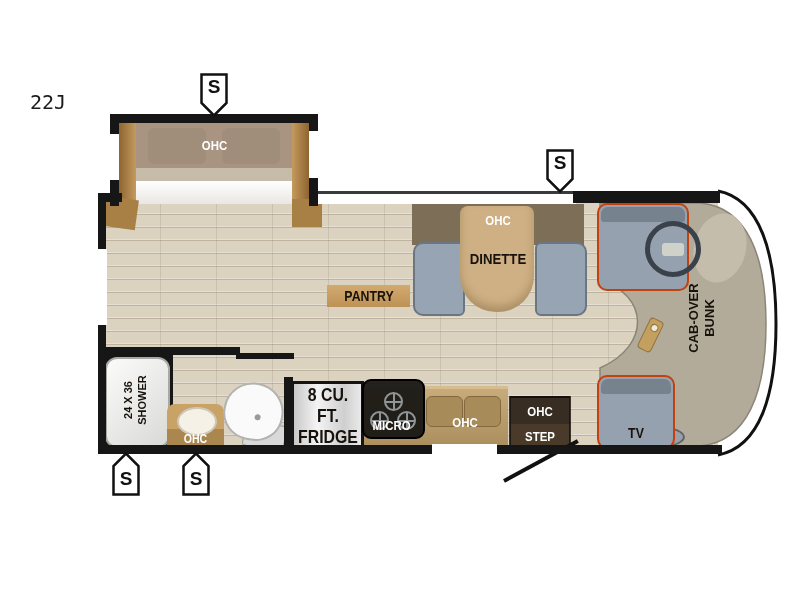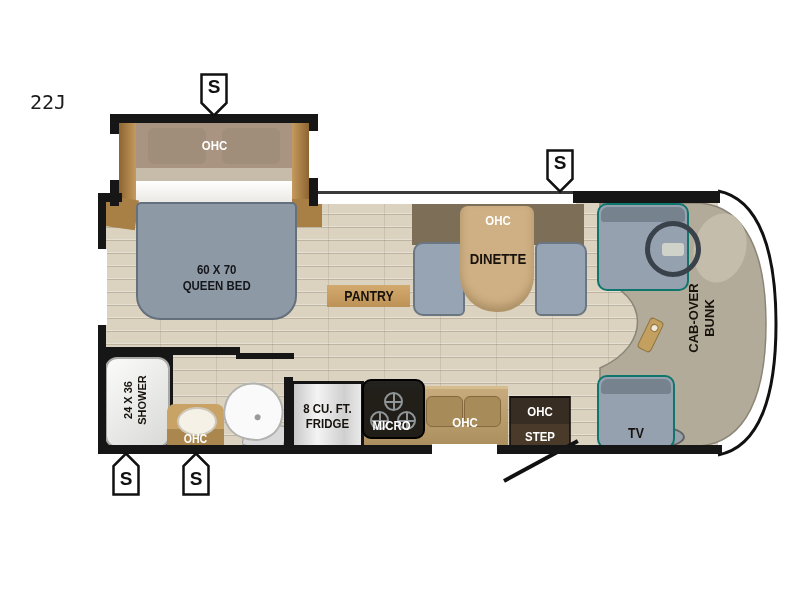--- a/index.html
+++ b/index.html
@@ -70,36 +70,36 @@
   .din-band{left:412px;top:204px;width:172px;height:41px;background:#7d6e58;}
   .bench-l{left:413px;top:242px;width:48px;height:70px;background:#97a4b3;border:2px solid #6b7683;border-radius:10px 6px 6px 10px;}
   .bench-r{left:535px;top:242px;width:48px;height:70px;background:#97a4b3;border:2px solid #6b7683;border-radius:6px 10px 10px 6px;}
   .din-table{left:460px;top:206px;width:74px;height:106px;background:#cfb084;border-radius:8px 8px 36px 36px;
              box-shadow:inset 0 -6px 8px rgba(110,85,45,.35);}
   .din-ohc{left:448px;top:213px;width:100px;color:#fff;font-size:13px;}
   .din-lbl{left:438px;top:250px;width:120px;color:#17120c;font-size:15px;}
   
   .counter{left:352px;top:386px;width:156px;height:62px;background:linear-gradient(180deg,#c7ab7c,#a98c5c);
            border-top:3px solid #d6bd8e;}
-  .fridge{left:291px;top:381px;width:67px;height:65px;border:3px solid #141414;color:#17120c;font-size:13px;line-height:1.15;
+  .fridge{left:291px;top:381px;width:67px;height:65px;border:3px solid #141414;color:#17120c;font-size:18px;line-height:1.15;
           background:linear-gradient(90deg,#c9c9c9,#f4f4f4 35%,#cfcfcf 75%,#e9e9e9);}
   .stove{left:362px;top:379px;width:59px;height:56px;background:rgba(22,20,18,.93);border:2px solid #000;border-radius:9px;}
   .burner{position:absolute;width:15px;height:15px;border:2px solid #8f9496;border-radius:50%;
           background:linear-gradient(#8f9496,#8f9496) center/2px 100% no-repeat,
                      linear-gradient(#8f9496,#8f9496) center/100% 2px no-repeat;}
   .micro-lbl{left:362px;top:418px;width:59px;color:#fff;font-size:13px;}
   .basin{position:absolute;top:7px;width:35px;height:29px;background:#a78c5a;border:1px solid #85683c;border-radius:6px;}
   .sink-ohc{left:435px;top:415px;width:60px;color:#fff;font-size:13px;}
   .step{left:505px;top:396px;width:66px;height:52px;border:2px solid #15100c;color:#fff;font-size:13px;line-height:25px;
         background:linear-gradient(180deg,#372d23 0 50%,#4a3a2a 50% 100%);}
   .door-line{left:504px;top:479px;width:84px;height:4px;background:#111;
              transform:rotate(-28.5deg);transform-origin:left center;}
   
   .arch{left:694px;top:213px;width:52px;height:70px;background:#c4bdac;border-radius:26px/35px;transform:rotate(14deg);}
-  .seat{background:#96a1af;border:2px solid #0f766e;border-radius:10px;}
+  .seat{background:#96a1af;border:2px solid #c2410c;border-radius:10px;}
   .seat-back{position:absolute;left:2px;top:2px;right:2px;height:15px;background:#77828f;border-radius:7px 7px 3px 3px;}
   .driver{left:597px;top:203px;width:88px;height:84px;}
   .tvseat{left:597px;top:375px;width:74px;height:70px;}
   .tv-lbl{position:absolute;left:0;bottom:6px;width:100%;color:#17120c;font-size:14px;text-align:center;}
   .wheel{left:645px;top:221px;width:46px;height:46px;border:5px solid #39414b;border-radius:50%;}
   .hub{position:absolute;left:12px;top:17px;width:22px;height:13px;background:#cfd2c9;border-radius:3px;}
   .bracket{left:643px;top:318px;width:13px;height:32px;background:#c3a05f;border:1px solid #8f7440;border-radius:4px;transform:rotate(26deg);}
   .bracket-dot{position:absolute;left:3px;top:4px;width:6px;height:6px;border-radius:50%;background:#efe9da;border:1px solid #8f7440;}
   .pedestal{left:603px;top:424px;width:78px;height:22px;background:#9aa0a7;border:2px solid #5f6166;border-radius:50%;}
   .ped-center{position:absolute;left:24px;top:4px;width:28px;height:13px;background:#1e1e1e;border-radius:50%;}
@@ -152,24 +152,20 @@
   <div class="abs so-cab-r"></div>
   <div class="abs so-ohc flex">
     <div class="pillow" style="left:12px;"></div>
     <div class="pillow" style="left:86px;"></div>
     <span class="ct" style="position:relative">OHC</span>
   </div>
   <div class="abs so-strip"></div>
   <div class="abs so-sheets"></div>
   <div class="abs nstand-l"></div>
   <div class="abs nstand-r"></div>
-  <div class="abs bed flex">
-    <span class="ct pre" style="margin-top:34px">60 X 70
-QUEEN BED</span>
-  </div>
 
   <div class="abs shower-frame"></div>
   <div class="abs shower"></div>
   <div class="abs shower-lbl flex ct pre">24 X 36
 SHOWER</div>
   <div class="abs vanity">
     <div class="vanity-band"></div>
     <div class="vanity-sink"></div>
     <div class="vanity-lbl ct">OHC</div>
   </div>

